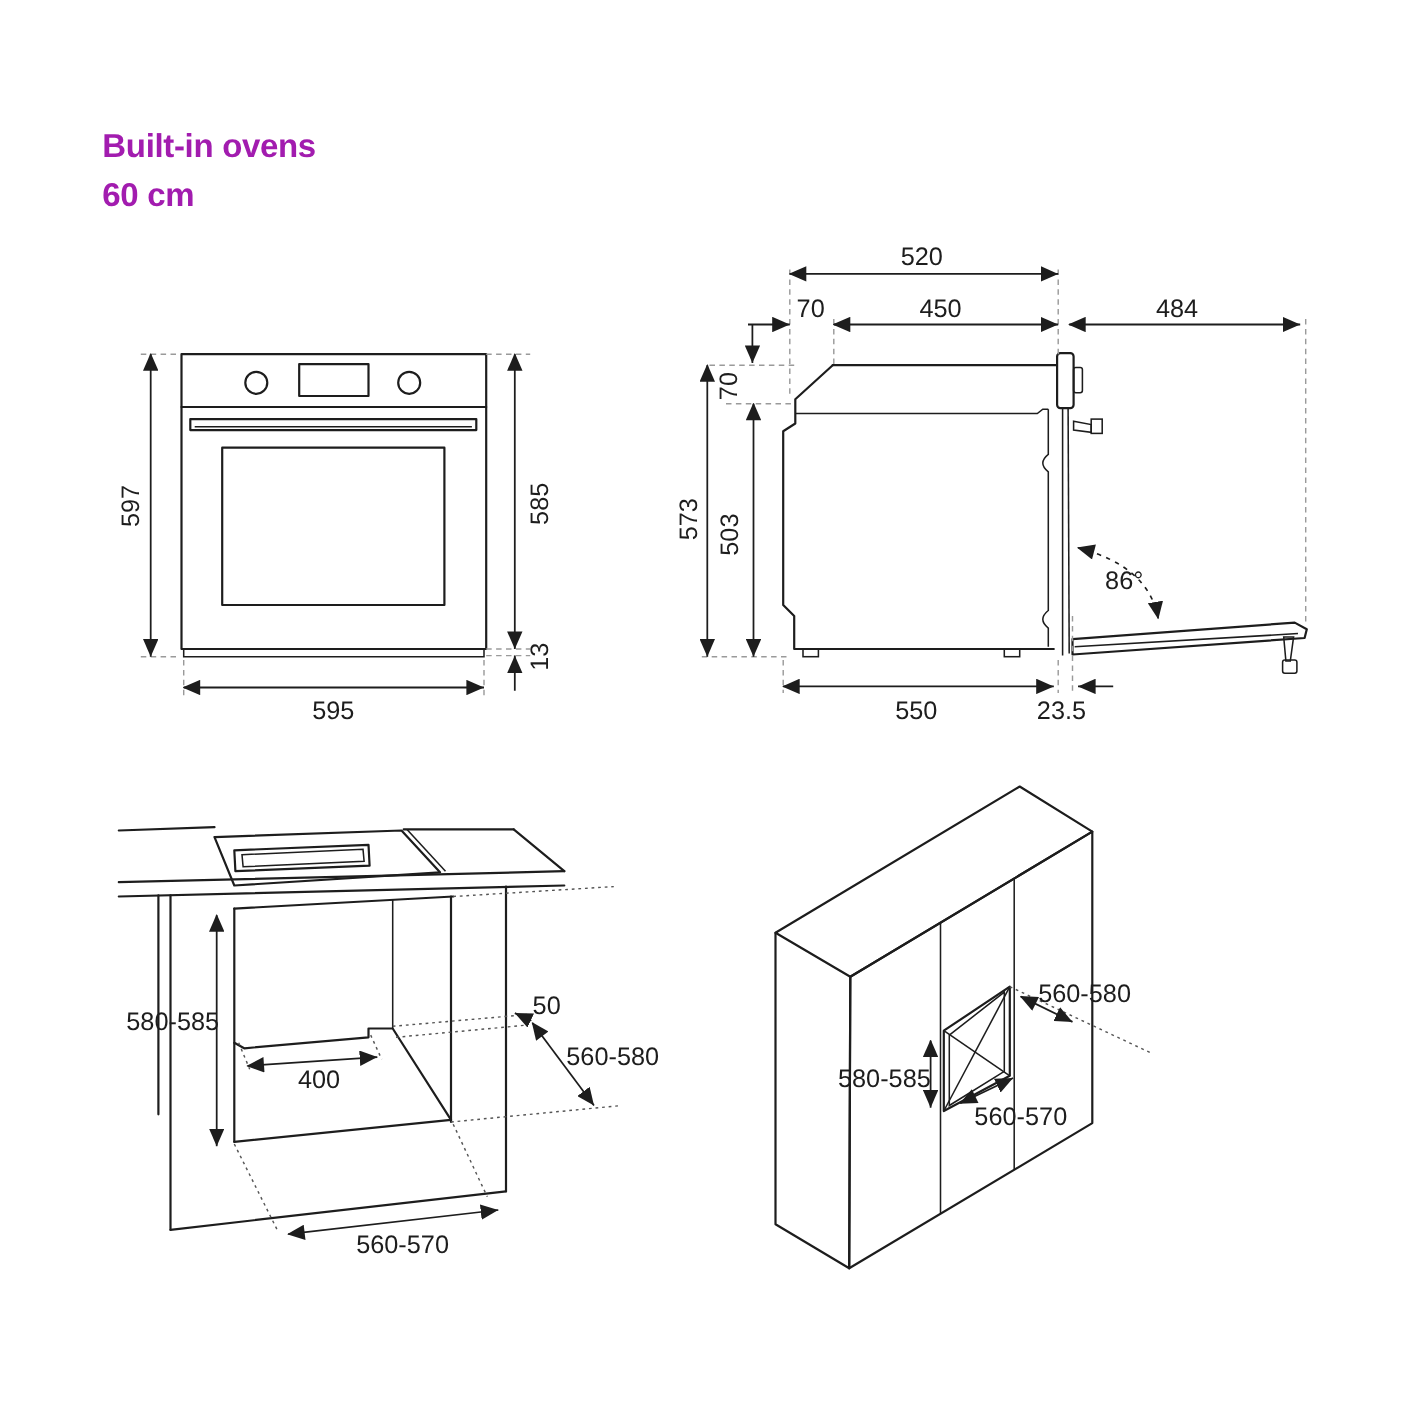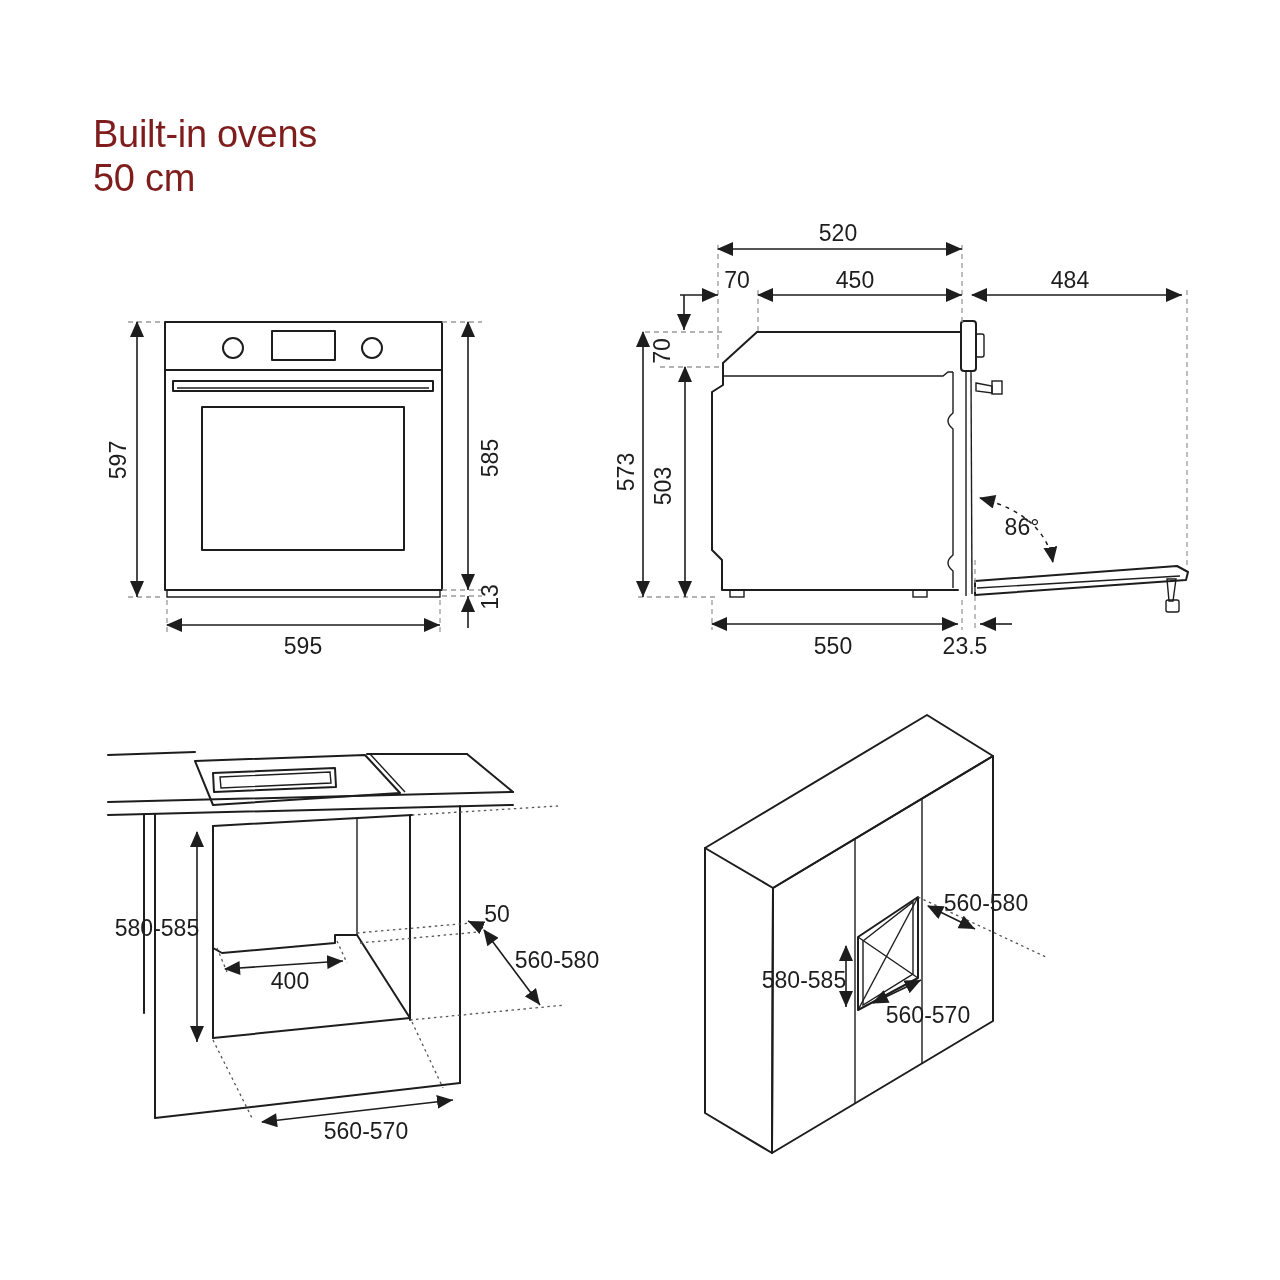--- a/index.html
+++ b/index.html
@@ -1,19 +1,19 @@
 <!DOCTYPE html>
 <html><head>
 <meta charset="utf-8">
 <style>
   html,body{margin:0;padding:0;background:#fff;}
   #page{position:relative;width:1280px;height:1280px;background:#fff;overflow:hidden;
         font-family:"Liberation Sans", sans-serif;}
-  #title{position:absolute;left:93px;top:112px;color:#7f1d1d;font-weight:normal;
-         font-size:38px;line-height:44px;letter-spacing:-0.3px;}
+  #title{position:absolute;left:93px;top:112px;color:#a21caf;font-weight:bold;
+         font-size:30px;line-height:44px;letter-spacing:-0.3px;}
   .diag{position:absolute;}
   svg text{font-family:"Liberation Sans", sans-serif;font-size:23px;fill:#1d1d1d;}
   .ln{stroke:#1d1d1d;stroke-width:2;fill:none;stroke-linejoin:round;stroke-linecap:round;}
   .ln-thin{stroke:#1d1d1d;stroke-width:1.4;fill:none;}
   .dim{stroke:#1d1d1d;stroke-width:1.6;fill:none;marker-start:url(#as);marker-end:url(#ae);}
   .dimE{stroke:#1d1d1d;stroke-width:1.6;fill:none;marker-end:url(#ae);}
   .ext{stroke:#9a9a9a;stroke-width:1.3;fill:none;stroke-dasharray:5 4;}
   .dot{stroke:#555;stroke-width:1.3;fill:none;stroke-dasharray:2.5 3.5;}
   .arc{stroke:#1d1d1d;stroke-width:1.5;fill:none;stroke-dasharray:4 5;
        marker-start:url(#as);marker-end:url(#ae);}
@@ -29,21 +29,21 @@
         <path d="M0,0 L16,7 L0,14 Z" fill="#1d1d1d"></path>
       </marker>
       <marker id="as" markerUnits="userSpaceOnUse" markerWidth="18" markerHeight="14" refX="1" refY="7" orient="auto">
         <path d="M16,0 L0,7 L16,14 Z" fill="#1d1d1d"></path>
       </marker>
     </defs>
   </svg>
 
   <div id="title">
     <div>Built-in ovens</div>
-    <div>50 cm</div>
+    <div>60 cm</div>
   </div>
 
   <svg class="diag" style="left:90px;top:295px" width="420" height="370" viewBox="0 0 420 370">
     <g>
       <rect class="ln" x="75" y="27" width="277" height="268"></rect>
       <line class="ln" x1="75" y1="75" x2="352" y2="75"></line>
       <circle class="ln" cx="143" cy="53" r="10"></circle>
       <circle class="ln" cx="282" cy="53" r="10"></circle>
       <rect class="ln" x="182" y="36" width="63" height="29"></rect>
       <rect class="ln" x="83" y="86" width="260" height="10"></rect>

